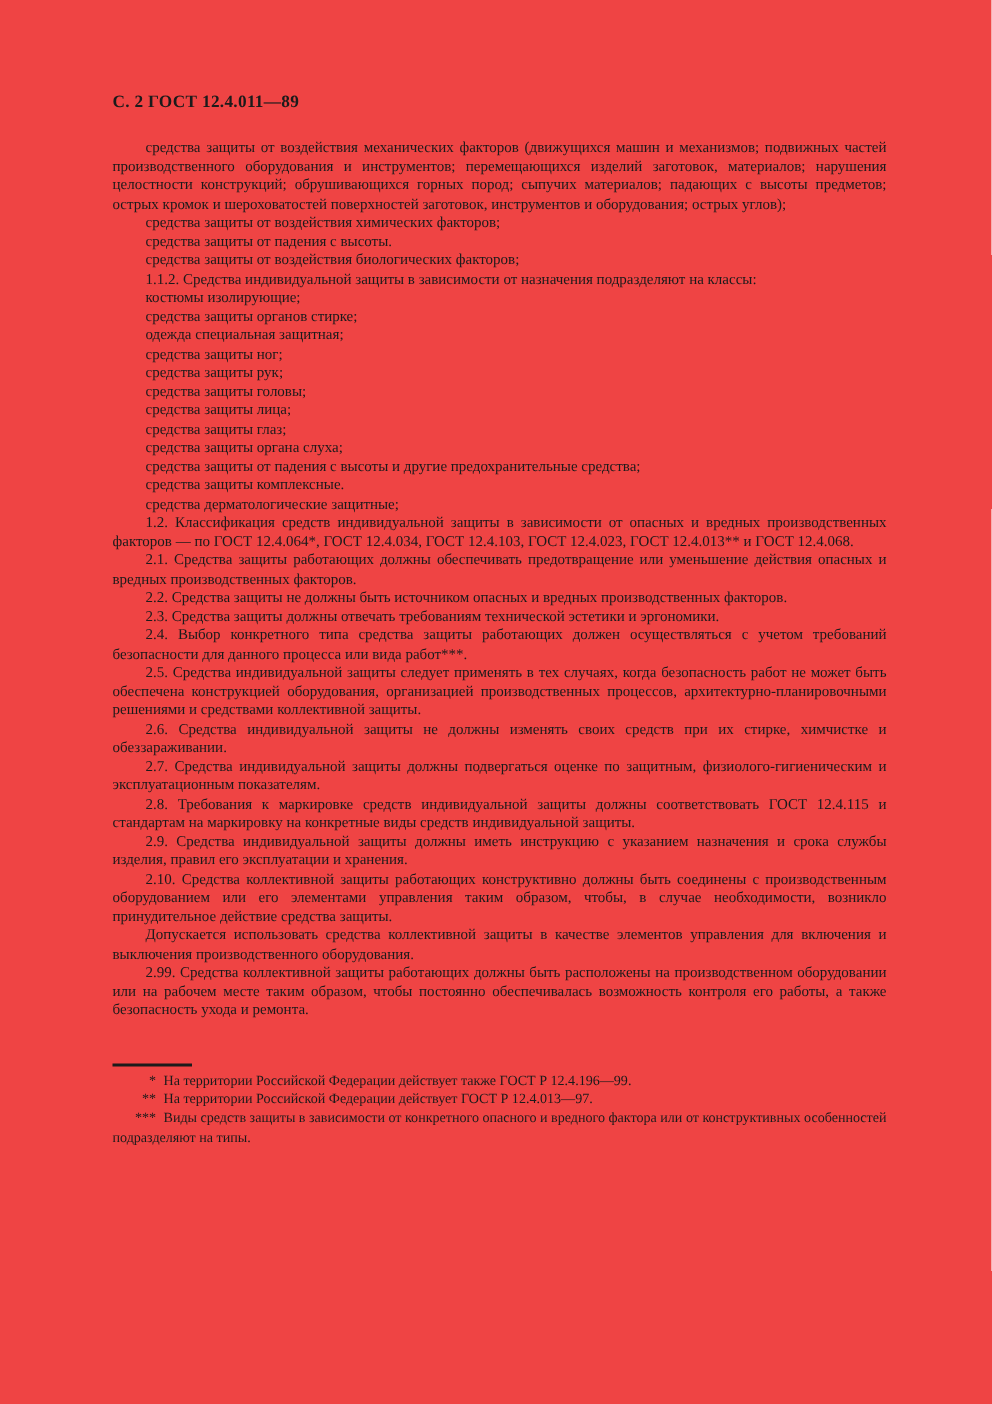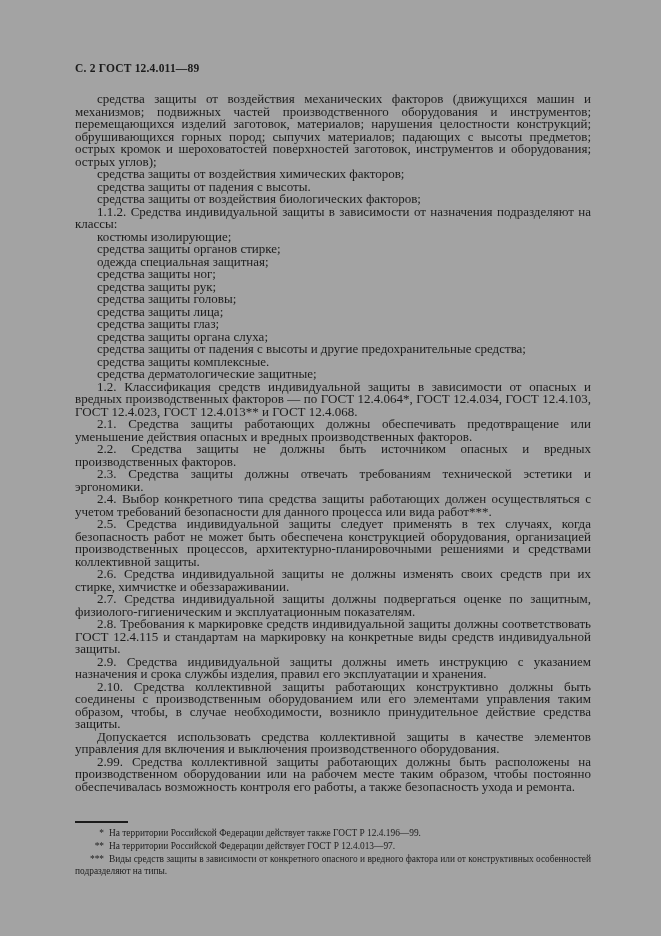--- a/index.html
+++ b/index.html
@@ -4,40 +4,40 @@
 <style>
   html, body {
     margin: 0;
     padding: 0;
     background: #ffffff;
   }
   .page {
     position: relative;
     width: 661px;
     height: 936px;
-    background: #a3a3a3;
+    background: #ef4444;
     overflow: hidden;
     font-family: "Liberation Serif", "DejaVu Serif", serif;
     color: #1b1b1b;
   }
   .content {
     position: absolute;
     left: 75px;
     top: 62px;
     width: 516px;
   }
   .running-header {
     font-size: 11.5px;
     font-weight: bold;
     letter-spacing: 0.2px;
     margin: 0 0 19px 0;
   }
   .content p {
     margin: 0;
-    font-size: 13px;
+    font-size: 10px;
     line-height: 12.5px;
     text-align: justify;
     text-indent: 22px;
   }
   .section-heading {
     font-size: 12px;
     font-weight: bold;
     text-align: center;
     text-indent: 0;
     letter-spacing: 0.3px;

